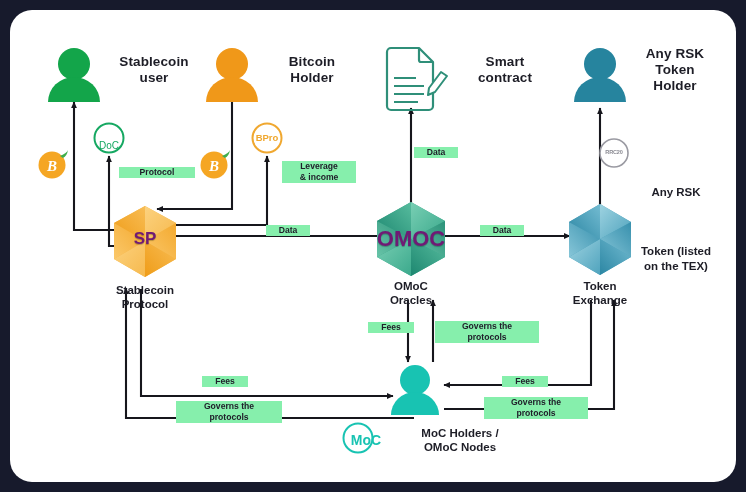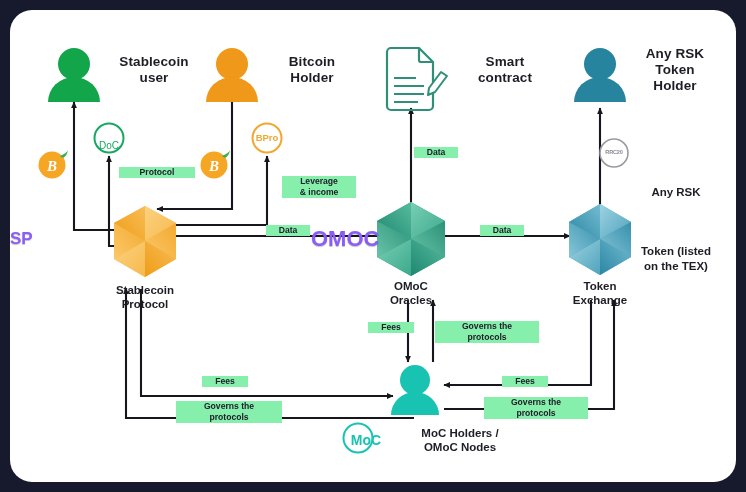--- a/index.html
+++ b/index.html
@@ -68,22 +68,23 @@
     text-align: center;
     line-height: 1.35;
     white-space: pre;
     color: #1d1d26;
   }
   .side-note .b { font-weight: bold; font-size: 11.5px; }
   .side-note .r { font-weight: bold; font-size: 11.5px; }
   .hexlabel {
     position: absolute;
     width: 100%;
+    text-align: center;
     font-weight: bold;
-    color: #8b5cf6;
+    color: #701a75;
     text-shadow: 0 1px 1px rgba(0,0,0,.25);
     pointer-events: none;
   }
 </style>
 </head>
 <body>
 
 <div id="frame">
   <div id="card">
 
@@ -282,21 +283,21 @@
     </div>
 
     <div class="lbl node-bold" style="left:70px;top:274px;width:130px;">Stablecoin
 Protocol</div>
     <div class="lbl node-bold" style="left:341px;top:270px;width:120px;">OMoC
 Oracles</div>
     <div class="lbl node-bold" style="left:532px;top:270px;width:116px;">Token
 Exchange</div>
 
     <div class="edge-lbl" style="left:109px;top:157px;width:72px;">Protocol</div>
-    <div class="edge-lbl" style="left:272px;top:166px;width:70px;text-align:center;">Leverage
+    <div class="edge-lbl" style="left:272px;top:151px;width:70px;text-align:center;">Leverage
 &amp; income</div>
     <div class="edge-lbl" style="left:404px;top:137px;width:40px;">Data</div>
     <div class="edge-lbl" style="left:256px;top:215px;width:40px;">Data</div>
     <div class="edge-lbl" style="left:470px;top:215px;width:40px;">Data</div>
 
     <div class="edge-lbl" style="left:192px;top:366px;width:42px;">Fees</div>
     <div class="edge-lbl" style="left:166px;top:391px;width:102px;">Governs the
 protocols</div>
     <div class="edge-lbl" style="left:358px;top:312px;width:42px;">Fees</div>
     <div class="edge-lbl" style="left:425px;top:311px;width:100px;">Governs the

